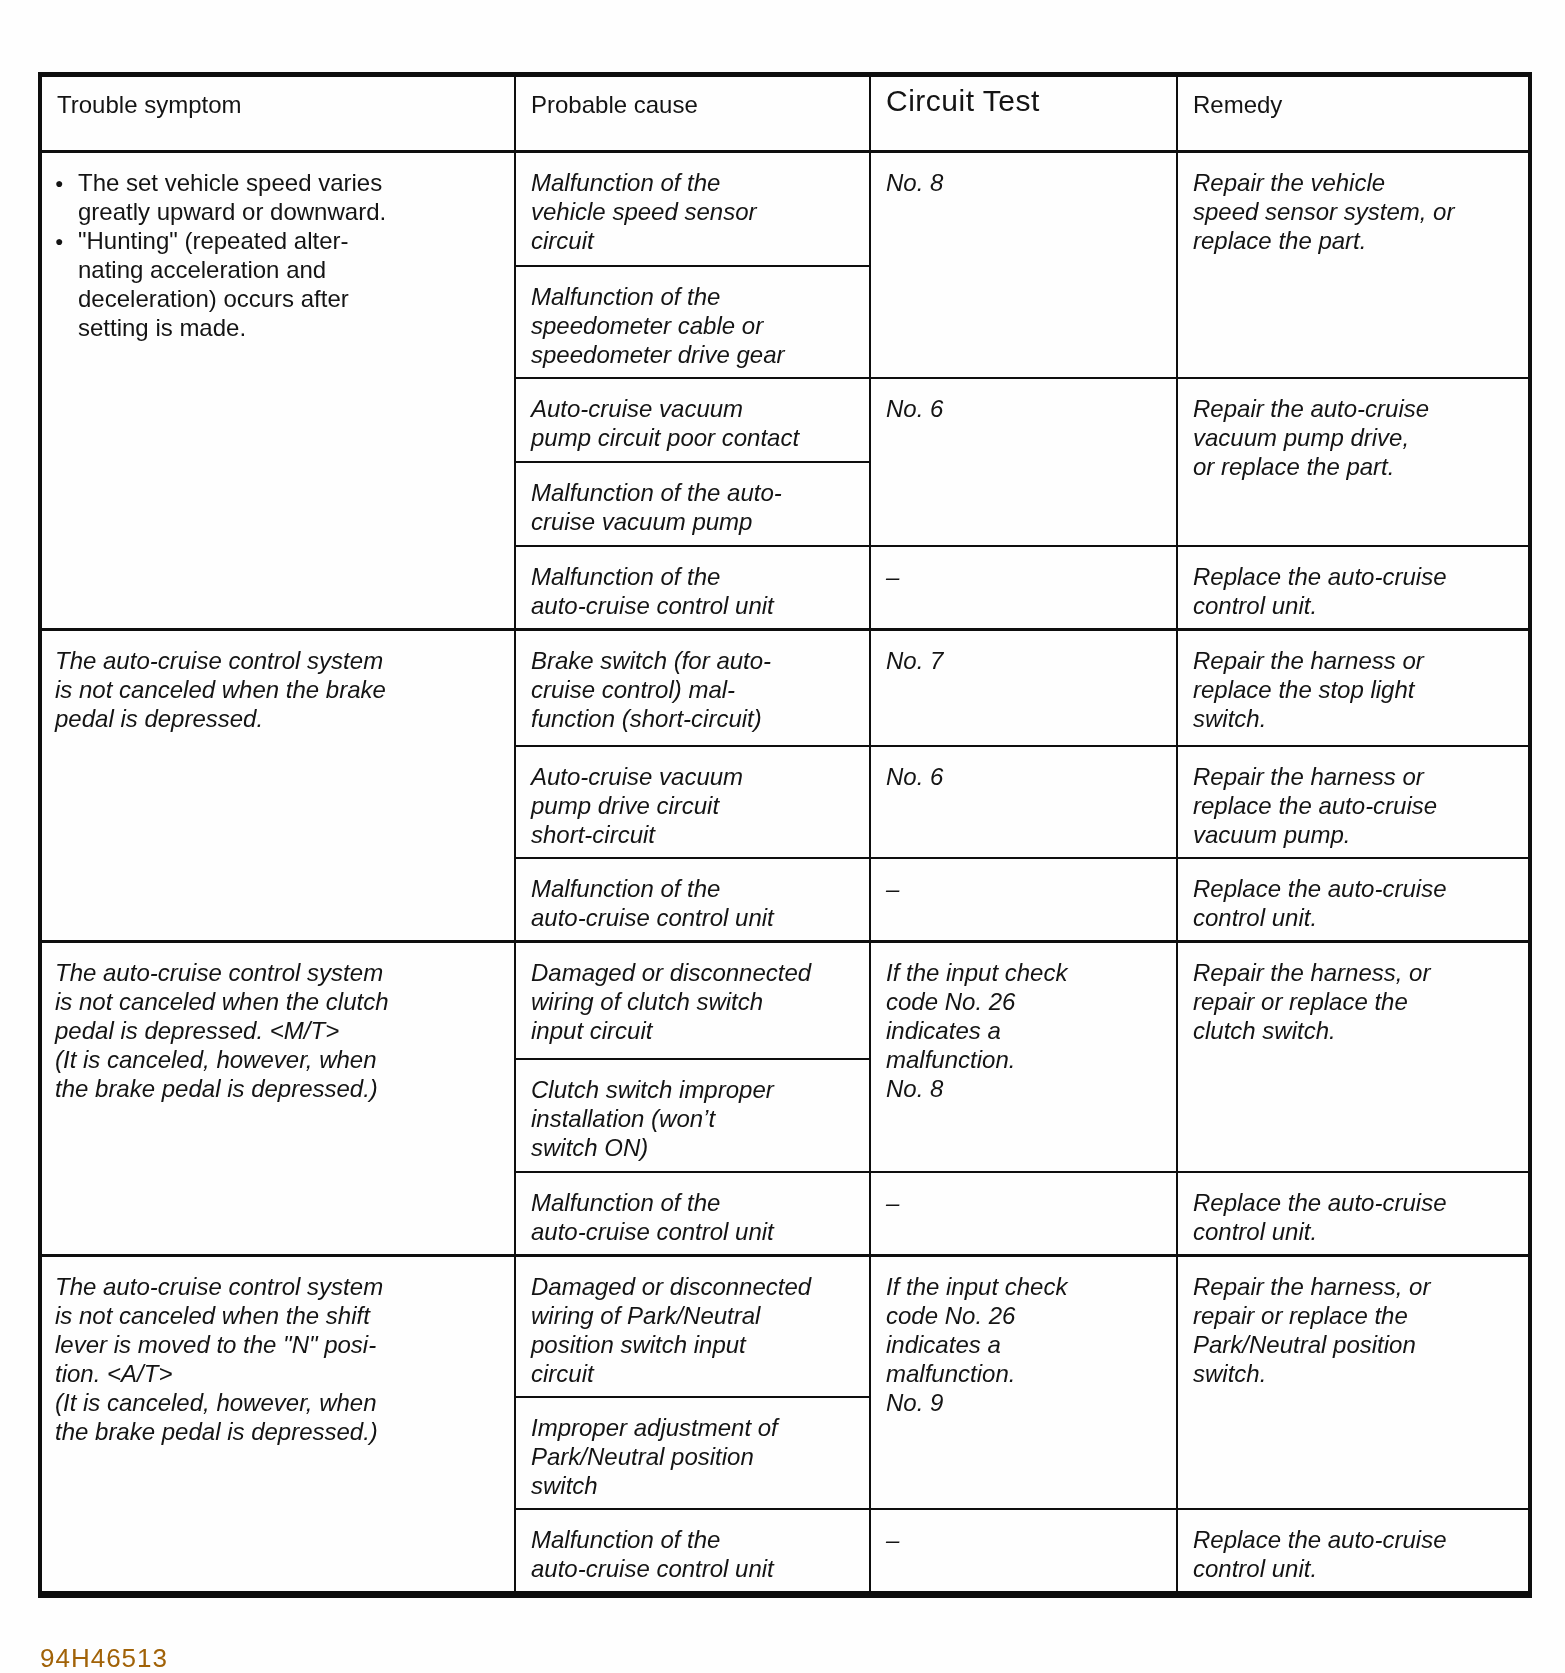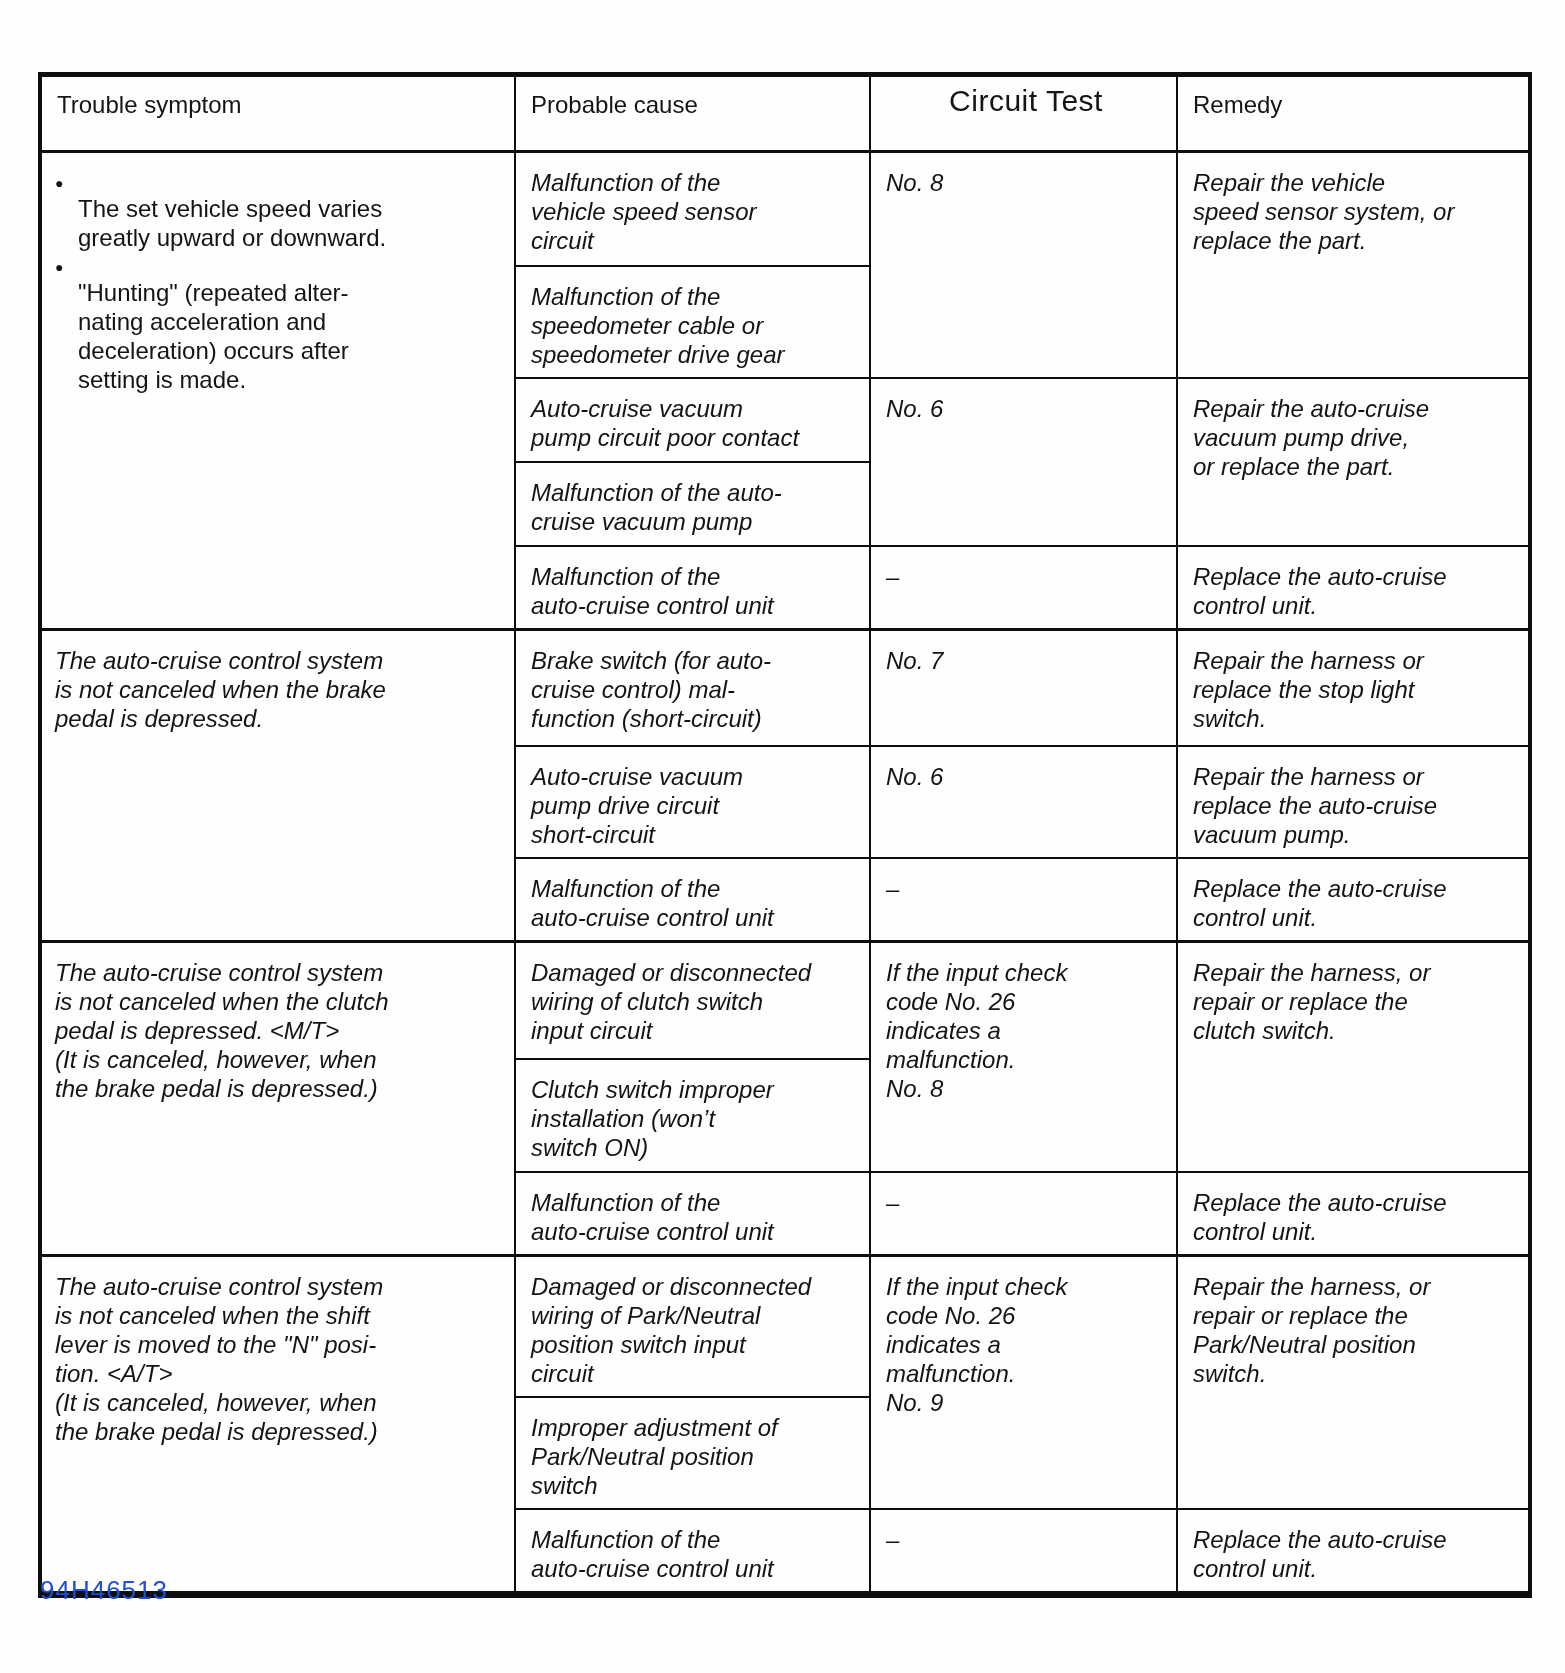--- a/index.html
+++ b/index.html
@@ -22,33 +22,33 @@
   col.c4 { width:353px; }
 
   th, td {
     border:2px solid #0e0e0e;
     vertical-align:top; text-align:left; font-weight:400;
     padding:15px 10px 8px 15px;
     font-size:24px; line-height:29px;
     overflow:hidden;
   }
   thead th { height:52px; padding-top:13px; border-bottom:3px solid #0e0e0e; }
-  th.ct { text-align:center; font-size:30px; padding-top:9px; letter-spacing:0.5px; }
+  th.ct { font-size:30px; padding-top:9px; letter-spacing:0.5px; }
   tbody tr.grp > td { border-top:3px solid #0e0e0e; }
 
   .pre { white-space:pre-line; display:block;font-style:italic; }
 
   td.sym { padding-left:13px; }
   .bullet-item { display:flex; align-items:flex-start; }
   .bullet-glyph { flex:none; width:23px; font-size:14px; line-height:29px; padding-top:1px; }
-  .bullet-text { white-space:pre-line;margin-top:26px; }
+  .bullet-text { white-space:pre-line; }
 
   .fig-code {
-    position:absolute; left:40px; top:1575px;
-    font-size:26px; line-height:30px; letter-spacing:1px; color:#1d4ed8;
+    position:absolute; left:40px; top:1643px;
+    font-size:26px; line-height:30px; letter-spacing:1px; color:#a16207;
   }
 </style>
 </head>
 <body>
 
 <div class="page">
 
   <table class="tbl">
     <colgroup>
         <col class="c1">

